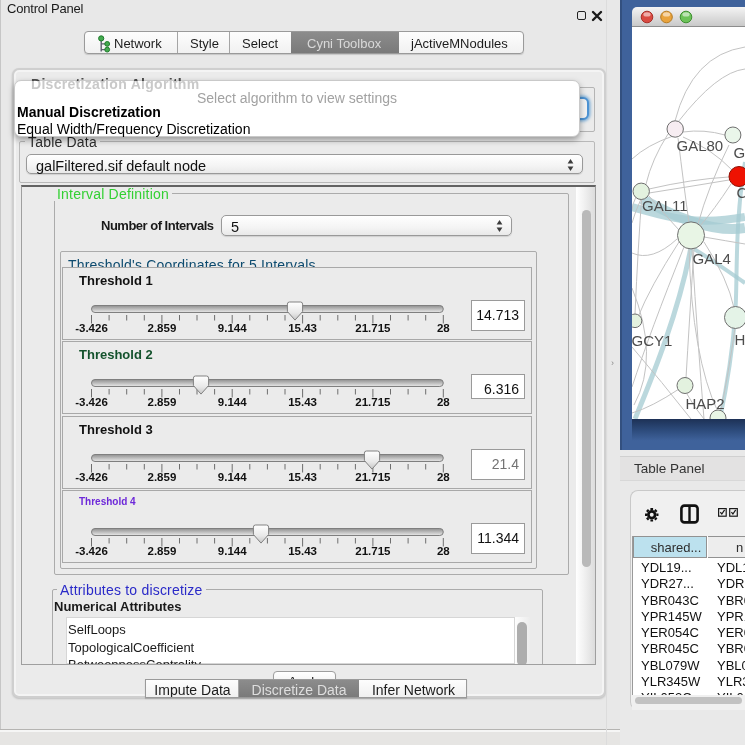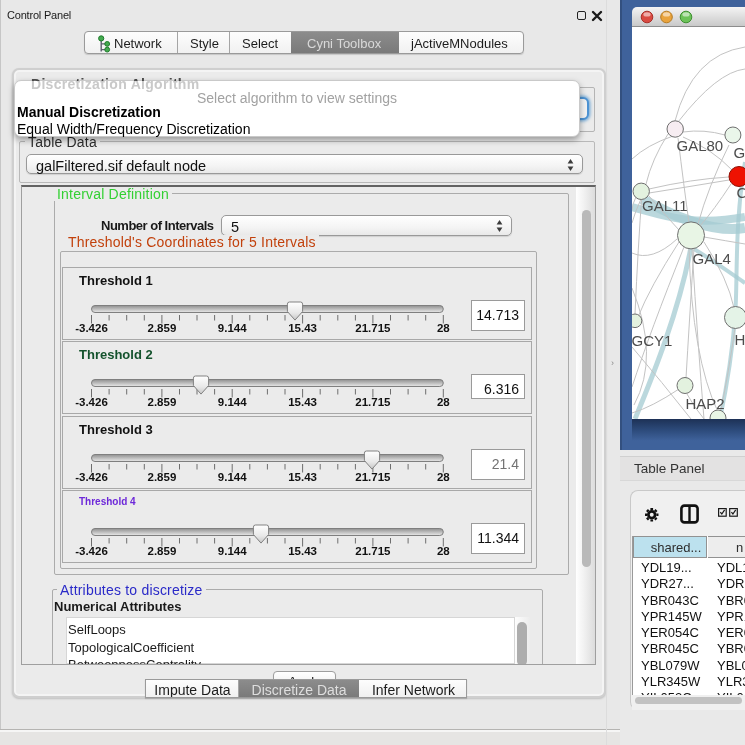--- a/index.html
+++ b/index.html
@@ -9,21 +9,21 @@
 .grouptitle { position:absolute; background:#ebebeb; padding:0 3px; font-size:14px; line-height:14px; letter-spacing:0.2px; }
 .combo { position:absolute; border:1px solid #999; border-radius:5px; background:linear-gradient(#ffffff, #f4f4f4 60%, #e9e9e9); box-shadow:0 1px 1px rgba(0,0,0,0.12); }
 .combo .ctext { position:absolute; left:9px; top:2.5px; font-size:14.5px; color:#111; }
 </style>
 </head>
 <body>
 
 <div class="abs" style="left:0;top:0;width:620px;height:745px;background:#e8e8e8;"></div>
 <div class="abs" style="left:0;top:0;width:1px;height:730px;background:#c6c6c6;"></div>
 
-<div class="abs" style="left:7px;top:9px;font-size:11px;color:#1a1a1a;letter-spacing:-0.2px;">Control Panel</div>
+<div class="abs" style="left:7px;top:1px;font-size:13px;color:#1a1a1a;letter-spacing:-0.2px;">Control Panel</div>
 <div class="abs" style="left:577px;top:11px;width:9px;height:9px;border:1.5px solid #222;border-radius:2px;"></div>
 <svg class="abs" style="left:591px;top:10px;" width="12" height="12" viewBox="0 0 12 12">
     <path d="M2,2 L10,10 M10,2 L2,10" stroke="#1a1a1a" stroke-width="2.4" stroke-linecap="round"></path>
   </svg>
 
 <div class="abs" style="left:84px;top:31px;width:440px;height:23px;border:1px solid #9a9a9a;border-radius:4px;background:linear-gradient(#fdfdfd,#f1f1f1);box-shadow:0 1px 1px rgba(0,0,0,0.15);overflow:hidden;">
   <div class="abs" style="left:0;top:0;width:93px;height:23px;border-right:1px solid #a5a5a5;"></div>
   <div class="abs" style="left:93px;top:0;width:52px;height:23px;border-right:1px solid #a5a5a5;"></div>
   <div class="abs" style="left:145px;top:0;width:61px;height:23px;"></div>
   <div class="abs" style="left:206px;top:0;width:108px;height:23px;background:linear-gradient(#8c8c8c,#787878);"></div>
@@ -67,21 +67,21 @@
   <div class="abs" style="left:79px;top:31px;font-size:13px;font-weight:bold;letter-spacing:-0.5px;color:#1a1a1a;">Number of Intervals</div>
   <div class="combo" style="left:199px;top:28px;width:291px;height:21px;">
     <div class="ctext">5</div>
     <svg class="abs" style="right:8px;top:4px;" width="7" height="12" viewBox="0 0 7 12">
         <path d="M3.5,0 L6.4,4.4 L0.6,4.4 Z" fill="#3c3c3c"></path>
         <path d="M3.5,12 L6.4,7.6 L0.6,7.6 Z" fill="#3c3c3c"></path>
       </svg>
   </div>
 
   <div class="abs" style="left:38px;top:64px;width:477px;height:318px;border:1px solid #ababab;border-radius:2px;"></div>
-  <div class="grouptitle" style="left:43px;top:48px;color:#c2410c;">Threshold's Coordinates for 5 Intervals</div>
+  <div class="grouptitle" style="left:43px;top:71px;color:#0c4a6e;">Threshold's Coordinates for 5 Intervals</div>
 
   <div class="abs" style="left:40px;top:79.5px;width:470px;height:73px;border:1px solid #a8a8a8;background:#ebebeb;">
 <div class="abs" style="left:16px;top:5px;font-size:13px;font-weight:bold;color:#111;">Threshold 1</div>
 <svg class="abs" style="left:0;top:0;" width="470" height="73" viewBox="0 0 470 73">
         <defs>
           <linearGradient id="tr" x1="0" y1="0" x2="0" y2="1">
             <stop offset="0" stop-color="#8f8f8f"></stop>
             <stop offset="0.5" stop-color="#bcbcbc"></stop>
             <stop offset="1" stop-color="#e9e9e9"></stop>
           </linearGradient>

